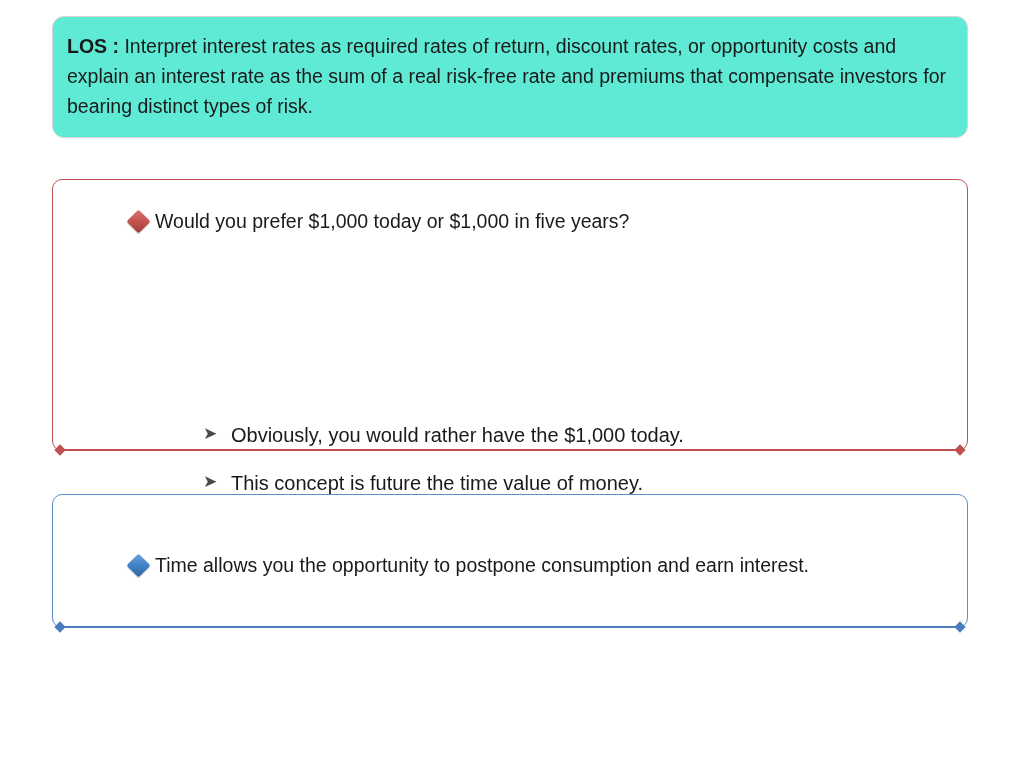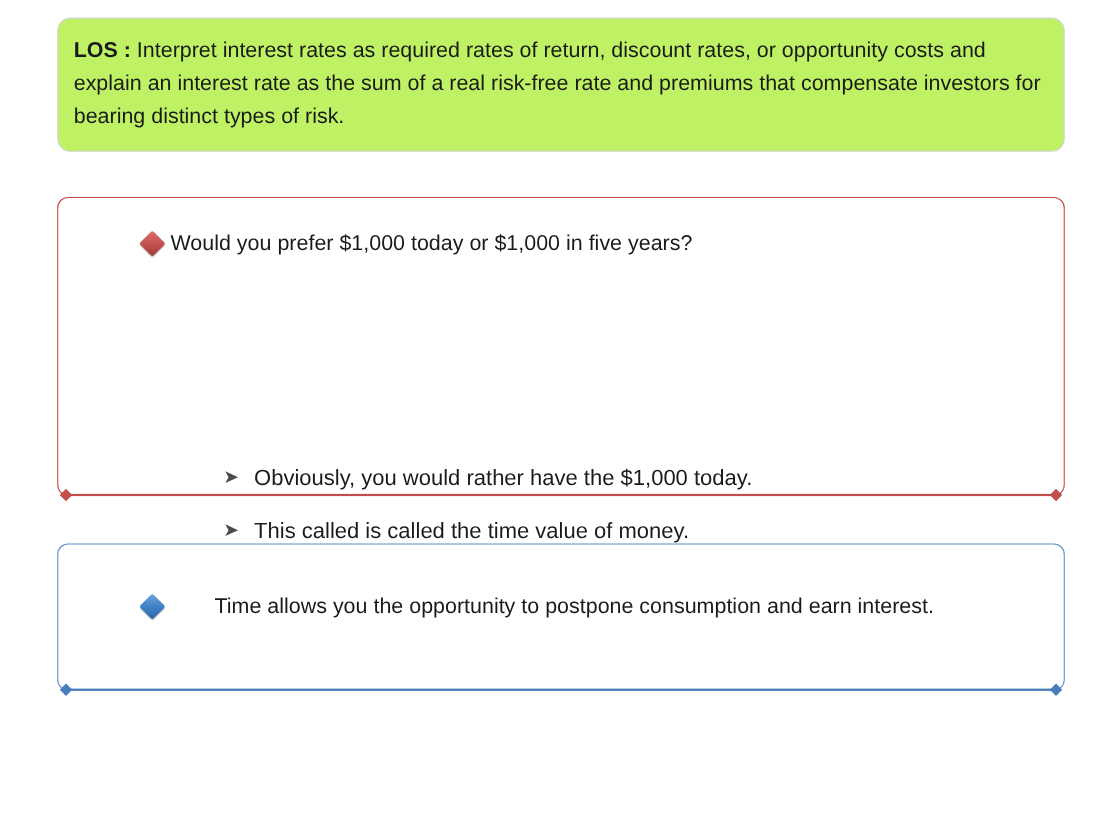--- a/index.html
+++ b/index.html
@@ -21,21 +21,21 @@
     inset: 0;
   }
 
   
   .los-box {
     position: absolute;
     left: 52px;
     top: 16px;
     width: 916px;
     box-sizing: border-box;
-    background: #bef264;
+    background: #5eead4;
     border: 1px solid #d4d4d4;
     border-radius: 12px;
     padding: 14px 18px 16px 14px;
   }
   .los-text {
     font-size: 19.5px;
     line-height: 30px;
     color: #1a1a1a;
   }
   .los-text b {
@@ -147,21 +147,21 @@
   }
   .sub .txt {
     font-size: 20px;
     line-height: 30px;
     color: #1a1a1a;
   }
   .txt b { font-weight: normal; }
 
   
   #bullet-red { left: 68px; top: 27px; width: 850px; }
-  #bullet-blue { left: 68px; top: 42px; width: 850px; gap: 40px; }
+  #bullet-blue { left: 68px; top: 56px; width: 850px; }
 </style>
 </head>
 <body>
 
 <div class="slide">
 
   <div class="los-box">
     <div class="los-text">
       <b>LOS :</b><span> Interpret interest rates as required rates of return, discount rates, or opportunity costs and explain an interest rate as the sum of a real risk-free rate and premiums that compensate investors for bearing distinct types of risk.</span>
     </div>
@@ -175,21 +175,21 @@
       <div class="txt">Would you prefer $1,000 today or $1,000 in five years?</div>
     </div>
 
     <div class="sublist">
       <div class="sub">
         <div class="arrow">➤</div>
         <div class="txt" id="sub0"><span>Obviously, you would rather have the $1,000 today.</span></div>
       </div>
       <div class="sub">
         <div class="arrow">➤</div>
-        <div class="txt" id="sub1"><span>This called is called the </span><b>time value of money</b><span>.</span></div>
+        <div class="txt" id="sub1"><span>This concept is future the </span><b>time value of money</b><span>.</span></div>
       </div>
       <div class="sub">
         <div class="arrow">➤</div>
         <div class="txt" id="sub2"><span>Expressed more generally, 1 dollar </span><b>received today is worth more</b><span> than a similar amount be received some time in the future, due to earning potential.</span></div>
       </div>
     </div>
 
     <div class="accent">
       <div class="bar"></div>
       <div class="cap left"></div>

